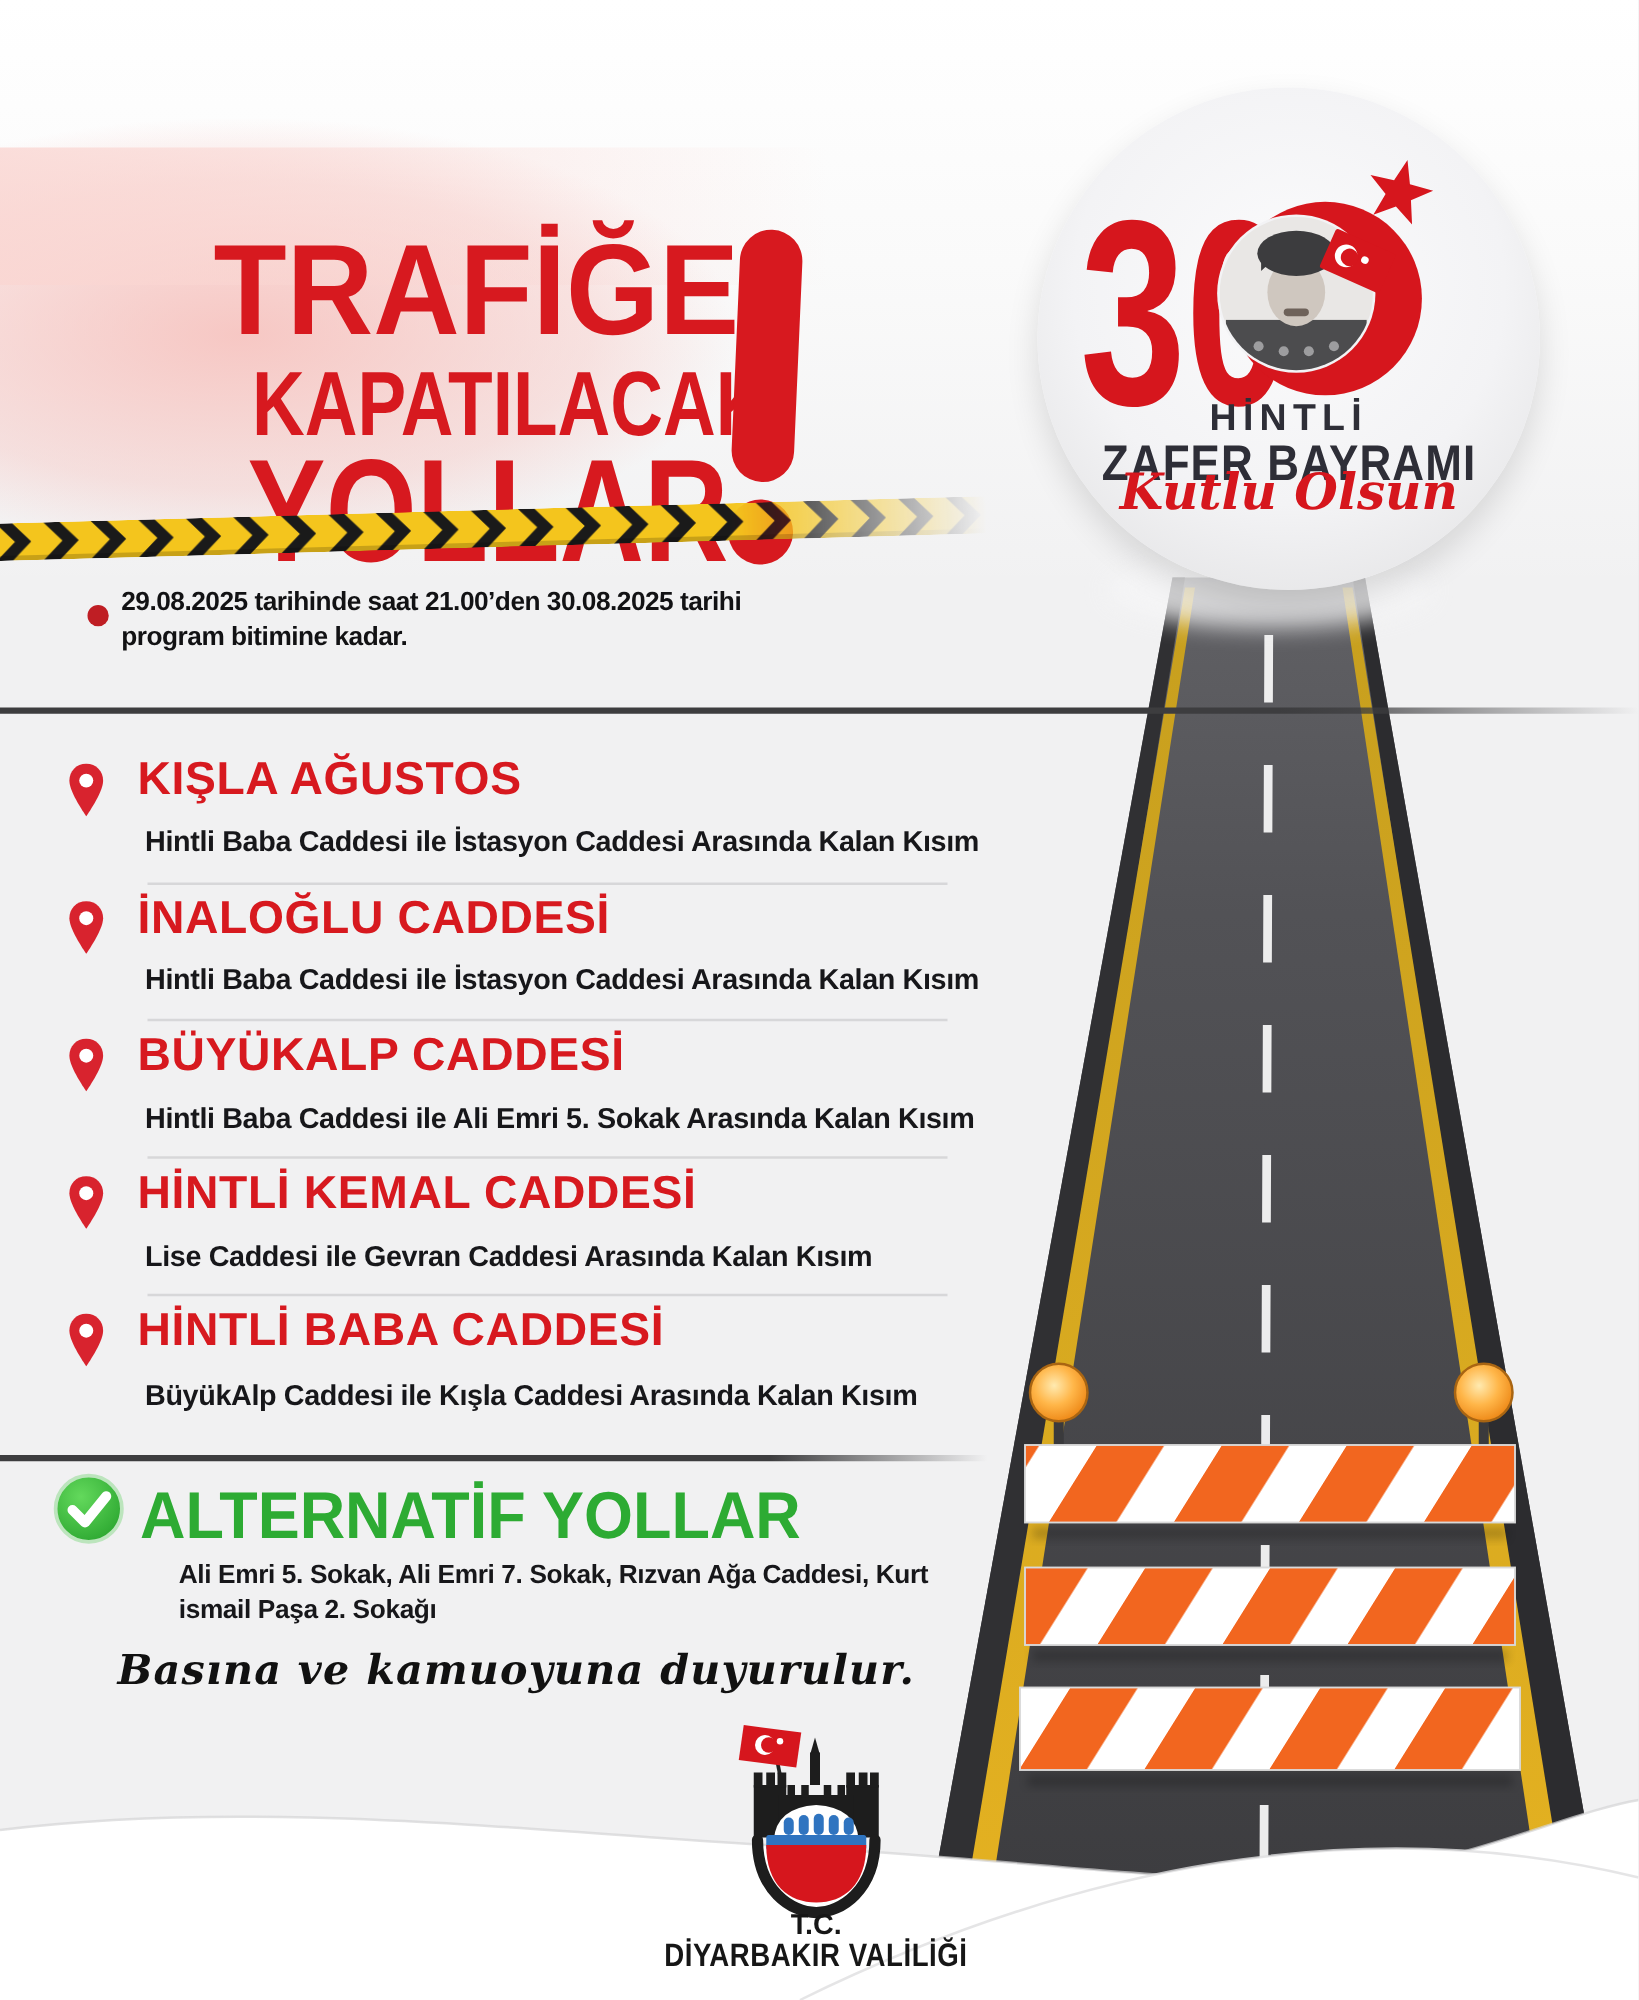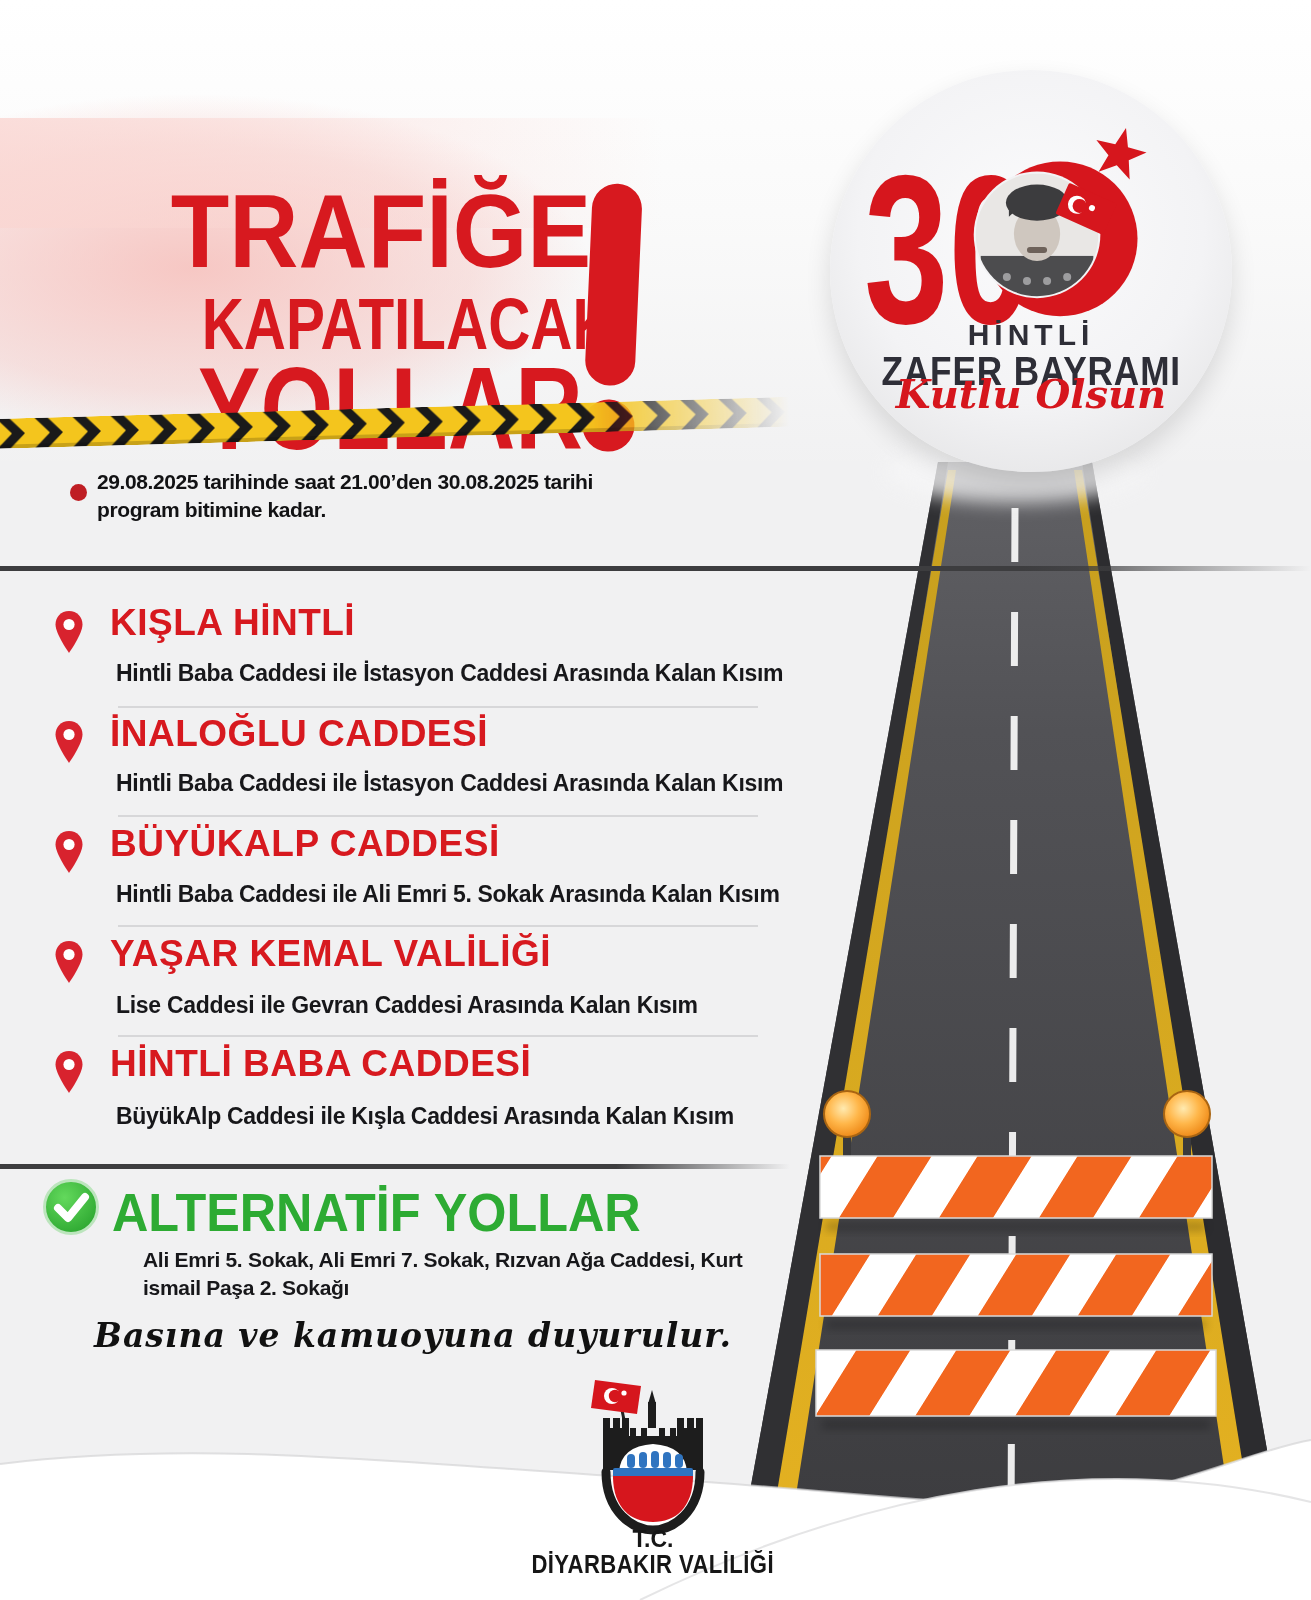--- a/index.html
+++ b/index.html
@@ -226,21 +226,21 @@
   <div class="abs bullet"></div>
   <div class="abs sched preline">29.08.2025 tarihinde saat 21.00’den 30.08.2025 tarihi
 program bitimine kadar.</div>
   <div class="abs divdark dd1"></div>
 
   <div>
     <svg class="abs pin" style="left:54px;top:610px" viewBox="0 0 30 44">
       <path d="M15,1 C7,1 1.5,7 1.5,14.6 C1.5,24 15,43 15,43 C15,43 28.5,24 28.5,14.6 C28.5,7 23,1 15,1 Z" fill="#d8232e"></path>
         <circle cx="15" cy="14.5" r="5.6" fill="#fff"></circle>
     </svg>
-    <div class="roadname" style="top:604px">KIŞLA HİNTLİ</div>
+    <div class="roadname" style="top:604px">KIŞLA AĞUSTOS</div>
     <div class="roaddesc" style="top:662px">Hintli Baba Caddesi ile İstasyon Caddesi Arasında Kalan Kısım</div>
     <div class="abs divthin" style="top:706px"></div>
 
     <svg class="abs pin" style="left:54px;top:720px" viewBox="0 0 30 44">
       <path d="M15,1 C7,1 1.5,7 1.5,14.6 C1.5,24 15,43 15,43 C15,43 28.5,24 28.5,14.6 C28.5,7 23,1 15,1 Z" fill="#d8232e"></path>
         <circle cx="15" cy="14.5" r="5.6" fill="#fff"></circle>
     </svg>
     <div class="roadname" style="top:715px">İNALOĞLU CADDESİ</div>
     <div class="roaddesc" style="top:772px">Hintli Baba Caddesi ile İstasyon Caddesi Arasında Kalan Kısım</div>
     <div class="abs divthin" style="top:815px"></div>
@@ -250,21 +250,21 @@
         <circle cx="15" cy="14.5" r="5.6" fill="#fff"></circle>
     </svg>
     <div class="roadname" style="top:825px">BÜYÜKALP CADDESİ</div>
     <div class="roaddesc" style="top:883px">Hintli Baba Caddesi ile Ali Emri 5. Sokak Arasında Kalan Kısım</div>
     <div class="abs divthin" style="top:925px"></div>
 
     <svg class="abs pin" style="left:54px;top:940px" viewBox="0 0 30 44">
       <path d="M15,1 C7,1 1.5,7 1.5,14.6 C1.5,24 15,43 15,43 C15,43 28.5,24 28.5,14.6 C28.5,7 23,1 15,1 Z" fill="#d8232e"></path>
         <circle cx="15" cy="14.5" r="5.6" fill="#fff"></circle>
     </svg>
-    <div class="roadname" style="top:935px">YAŞAR KEMAL VALİLİĞİ</div>
+    <div class="roadname" style="top:935px">HİNTLİ KEMAL CADDESİ</div>
     <div class="roaddesc" style="top:994px">Lise Caddesi ile Gevran Caddesi Arasında Kalan Kısım</div>
     <div class="abs divthin" style="top:1035px"></div>
 
     <svg class="abs pin" style="left:54px;top:1050px" viewBox="0 0 30 44">
       <path d="M15,1 C7,1 1.5,7 1.5,14.6 C1.5,24 15,43 15,43 C15,43 28.5,24 28.5,14.6 C28.5,7 23,1 15,1 Z" fill="#d8232e"></path>
         <circle cx="15" cy="14.5" r="5.6" fill="#fff"></circle>
     </svg>
     <div class="roadname" style="top:1045px">HİNTLİ BABA CADDESİ</div>
     <div class="roaddesc" style="top:1105px">BüyükAlp Caddesi ile Kışla Caddesi Arasında Kalan Kısım</div>
   </div>

